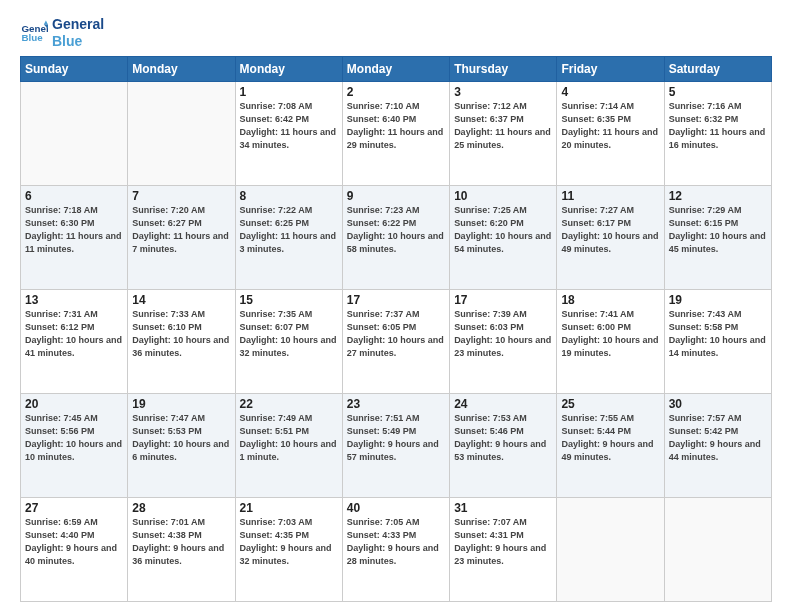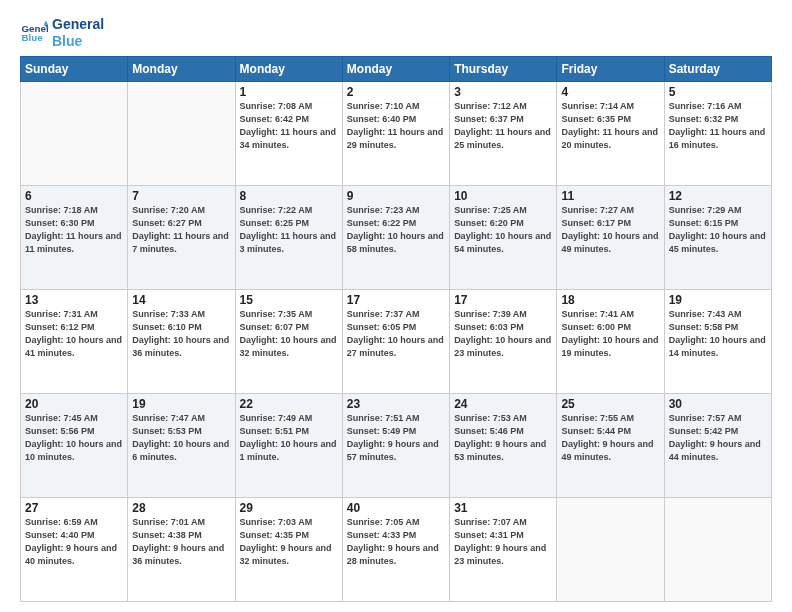--- a/index.html
+++ b/index.html
@@ -243,21 +243,21 @@
         <tr>
           <td>
             <span class="day-number">27</span>
             <div class="day-info">Sunrise: 6:59 AM<br>Sunset: 4:40 PM<br>Daylight: 9 hours and 40 minutes.</div>
           </td>
           <td>
             <span class="day-number">28</span>
             <div class="day-info">Sunrise: 7:01 AM<br>Sunset: 4:38 PM<br>Daylight: 9 hours and 36 minutes.</div>
           </td>
           <td>
-            <span class="day-number">29</span>
+            <span class="day-number">21</span>
             <div class="day-info">Sunrise: 7:03 AM<br>Sunset: 4:35 PM<br>Daylight: 9 hours and 32 minutes.</div>
           </td>
           <td>
             <span class="day-number">40</span>
             <div class="day-info">Sunrise: 7:05 AM<br>Sunset: 4:33 PM<br>Daylight: 9 hours and 28 minutes.</div>
           </td>
           <td>
             <span class="day-number">31</span>
             <div class="day-info">Sunrise: 7:07 AM<br>Sunset: 4:31 PM<br>Daylight: 9 hours and 23 minutes.</div>
           </td>

